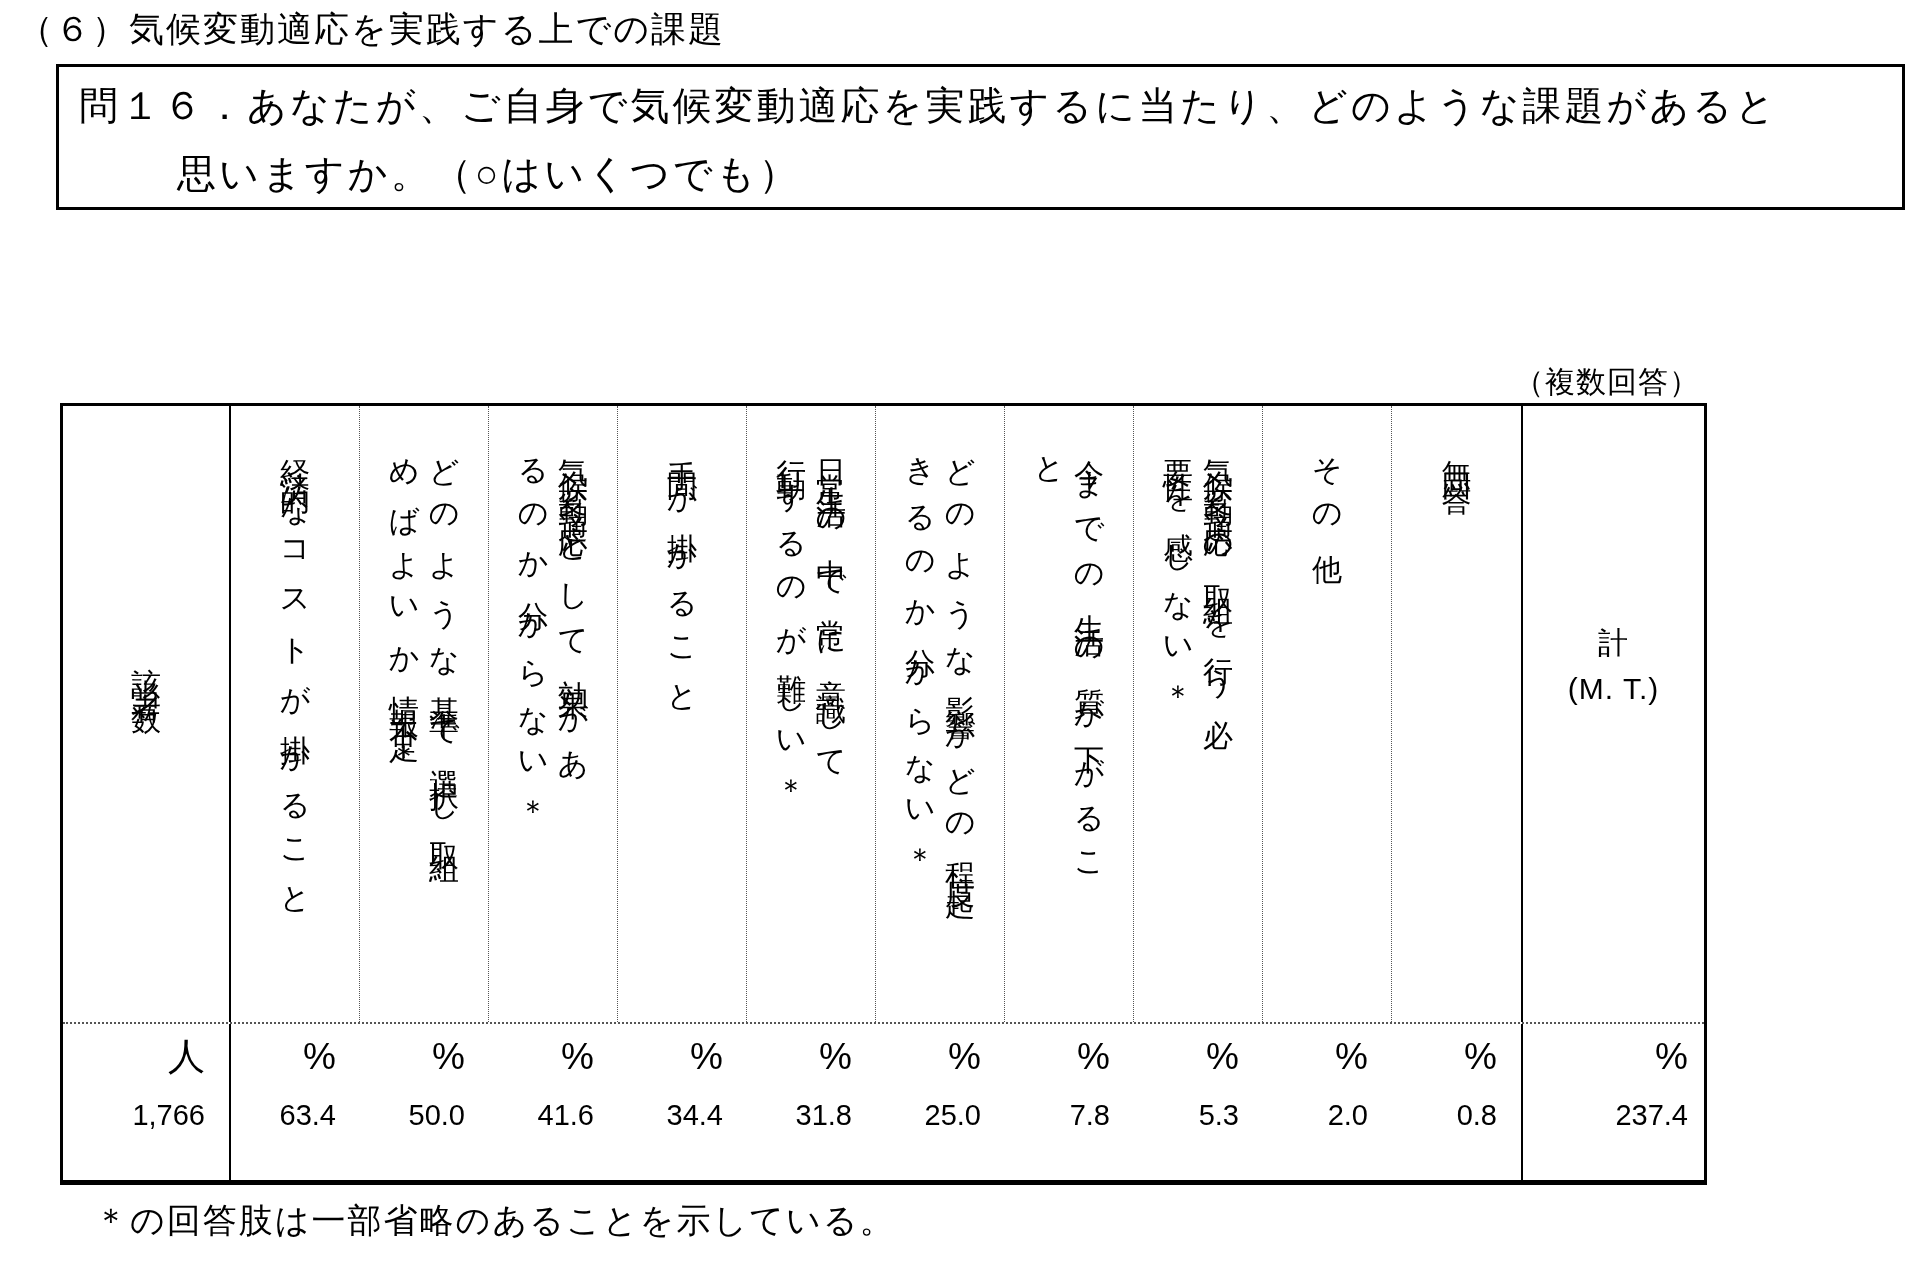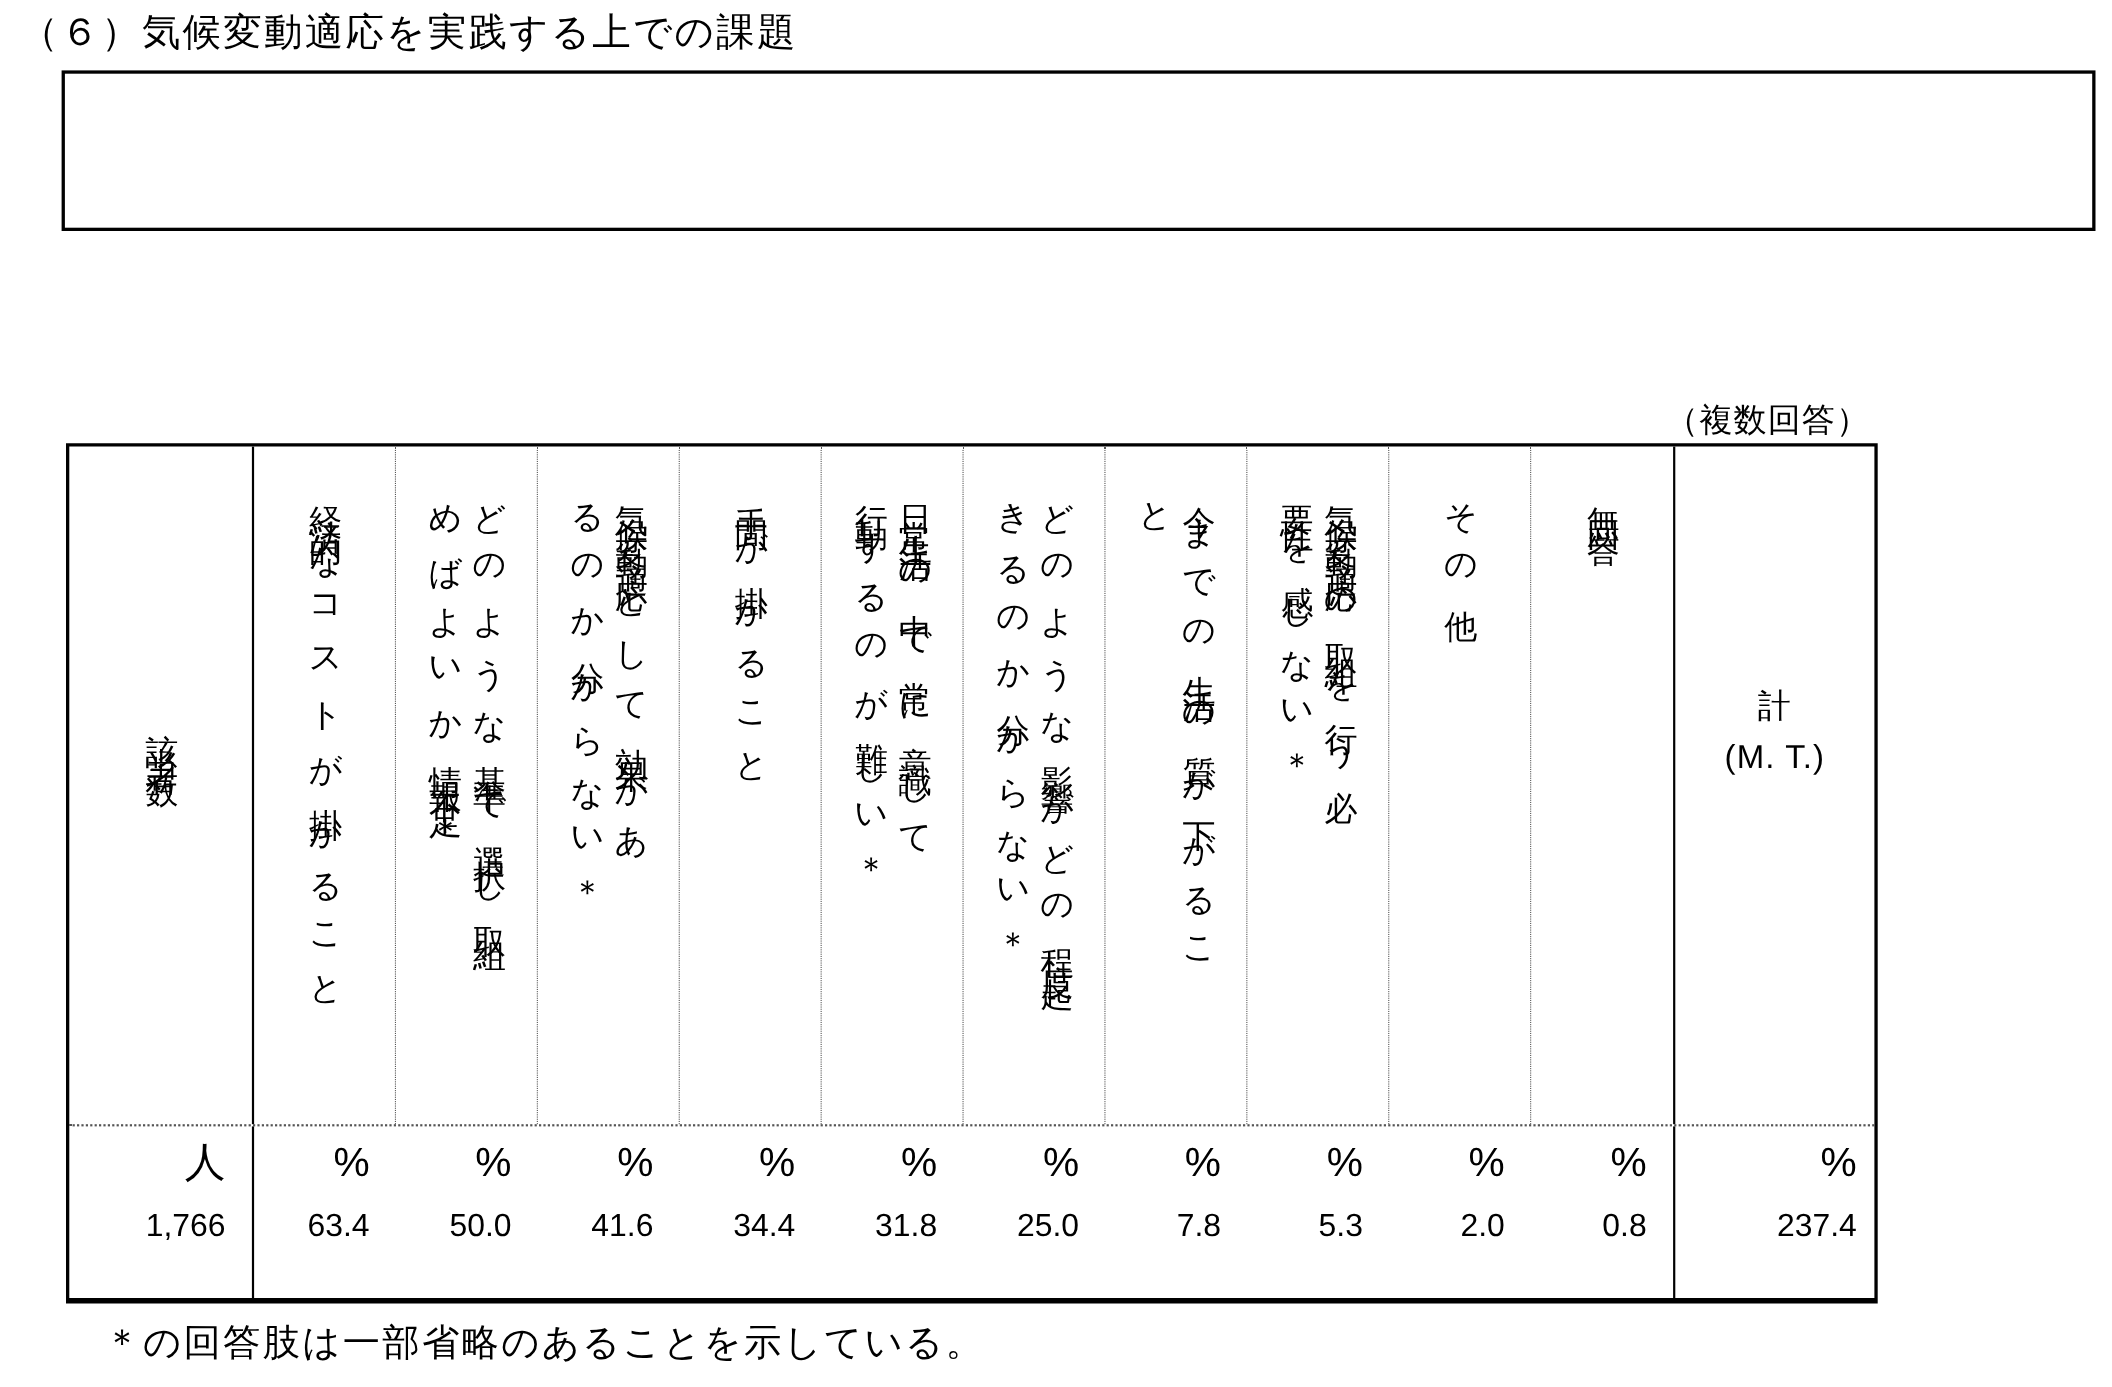--- a/index.html
+++ b/index.html
@@ -62,20 +62,22 @@
     position:absolute;left:94px;top:1198px;
     font-size:34px;letter-spacing:2px;white-space:nowrap;
   }
 </style>
 </head>
 <body>
 
 <div class="sec-title">（６）気候変動適応を実践する上での課題</div>
 
 <div class="qbox">
+  <div class="qline1">問１６．あなたが、ご自身で気候変動適応を実践するに当たり、どのような課題があると</div>
+  <div class="qline2">思いますか。（○はいくつでも）</div>
 </div>
 
 <div class="multi-note">（複数回答）</div>
 
 <div class="table">
   <div class="trow thead">
     <div class="cell hcell c-resp">
       <div class="vtext">該当者数</div>
     </div>
     <div class="cell hcell c-opt sep">

